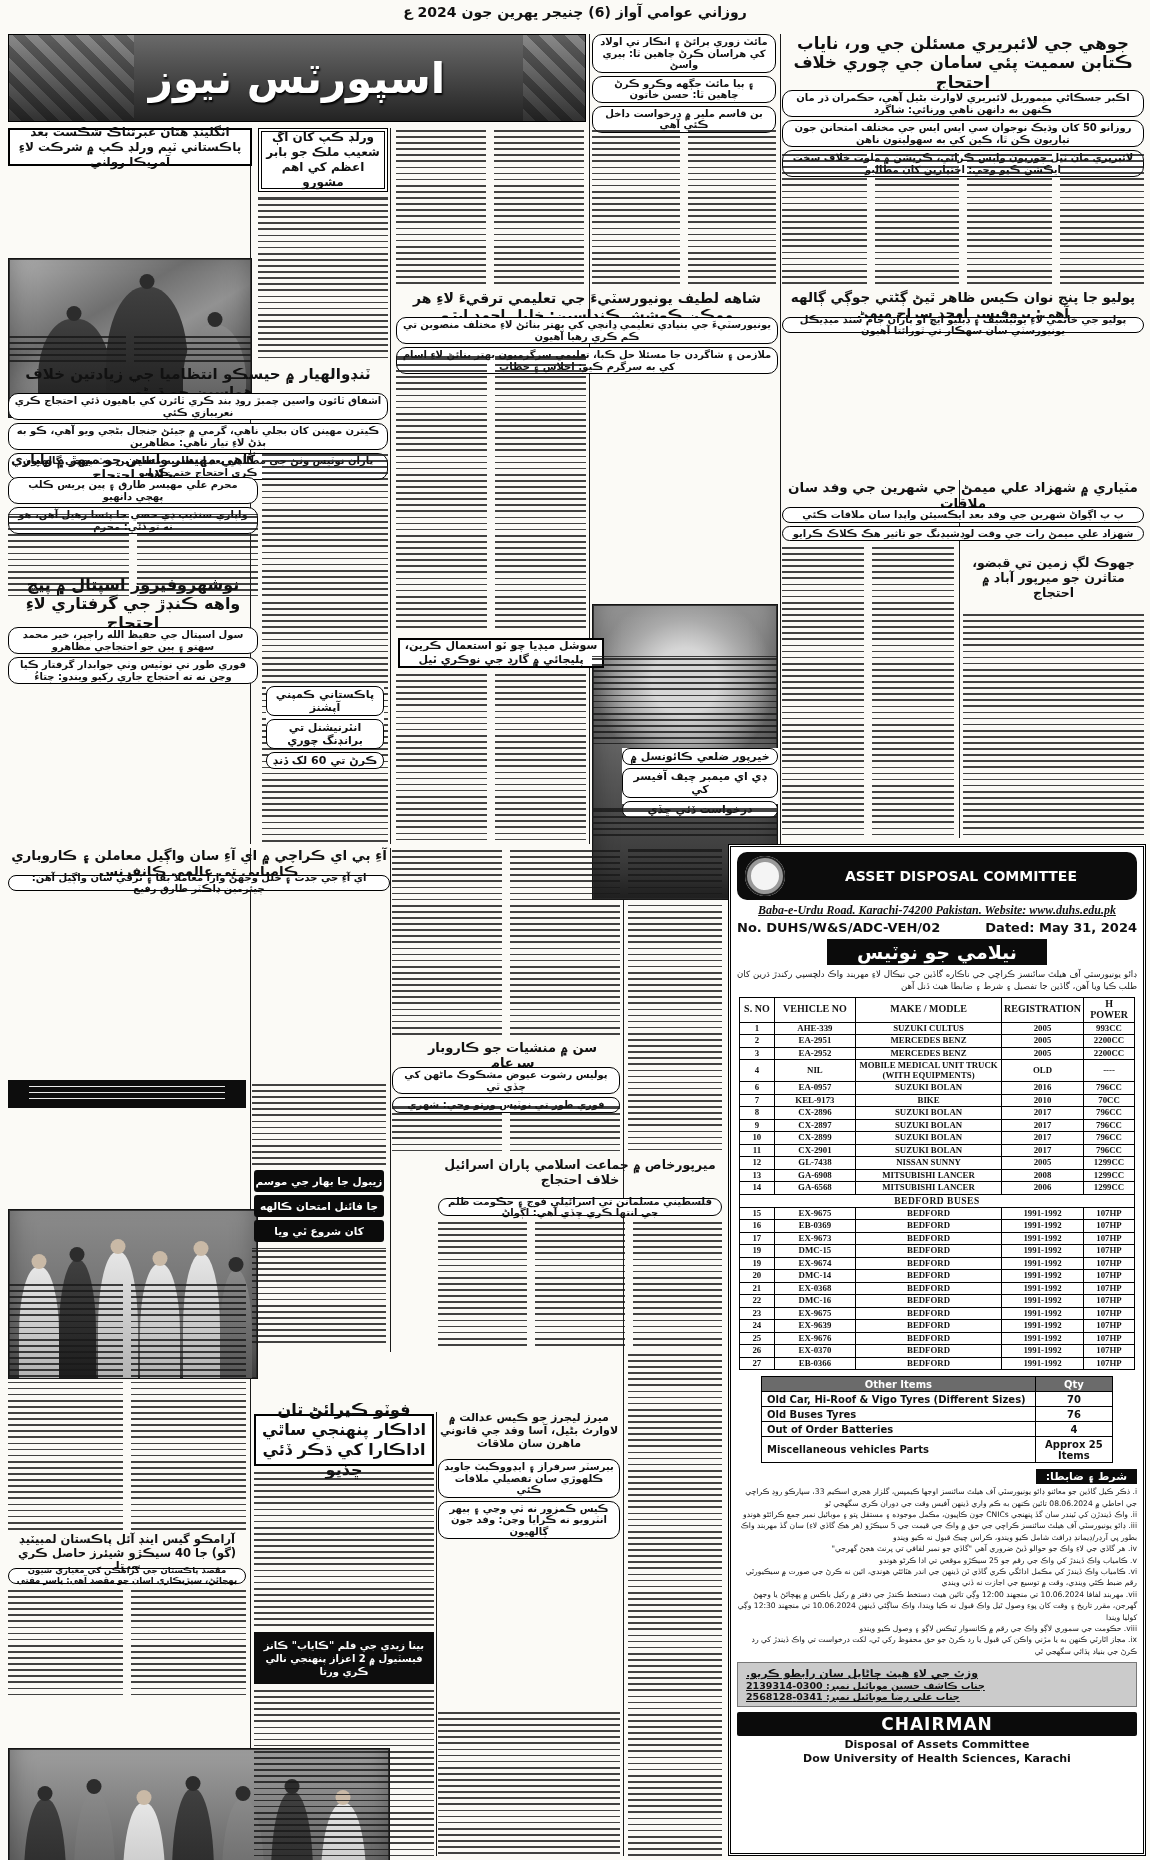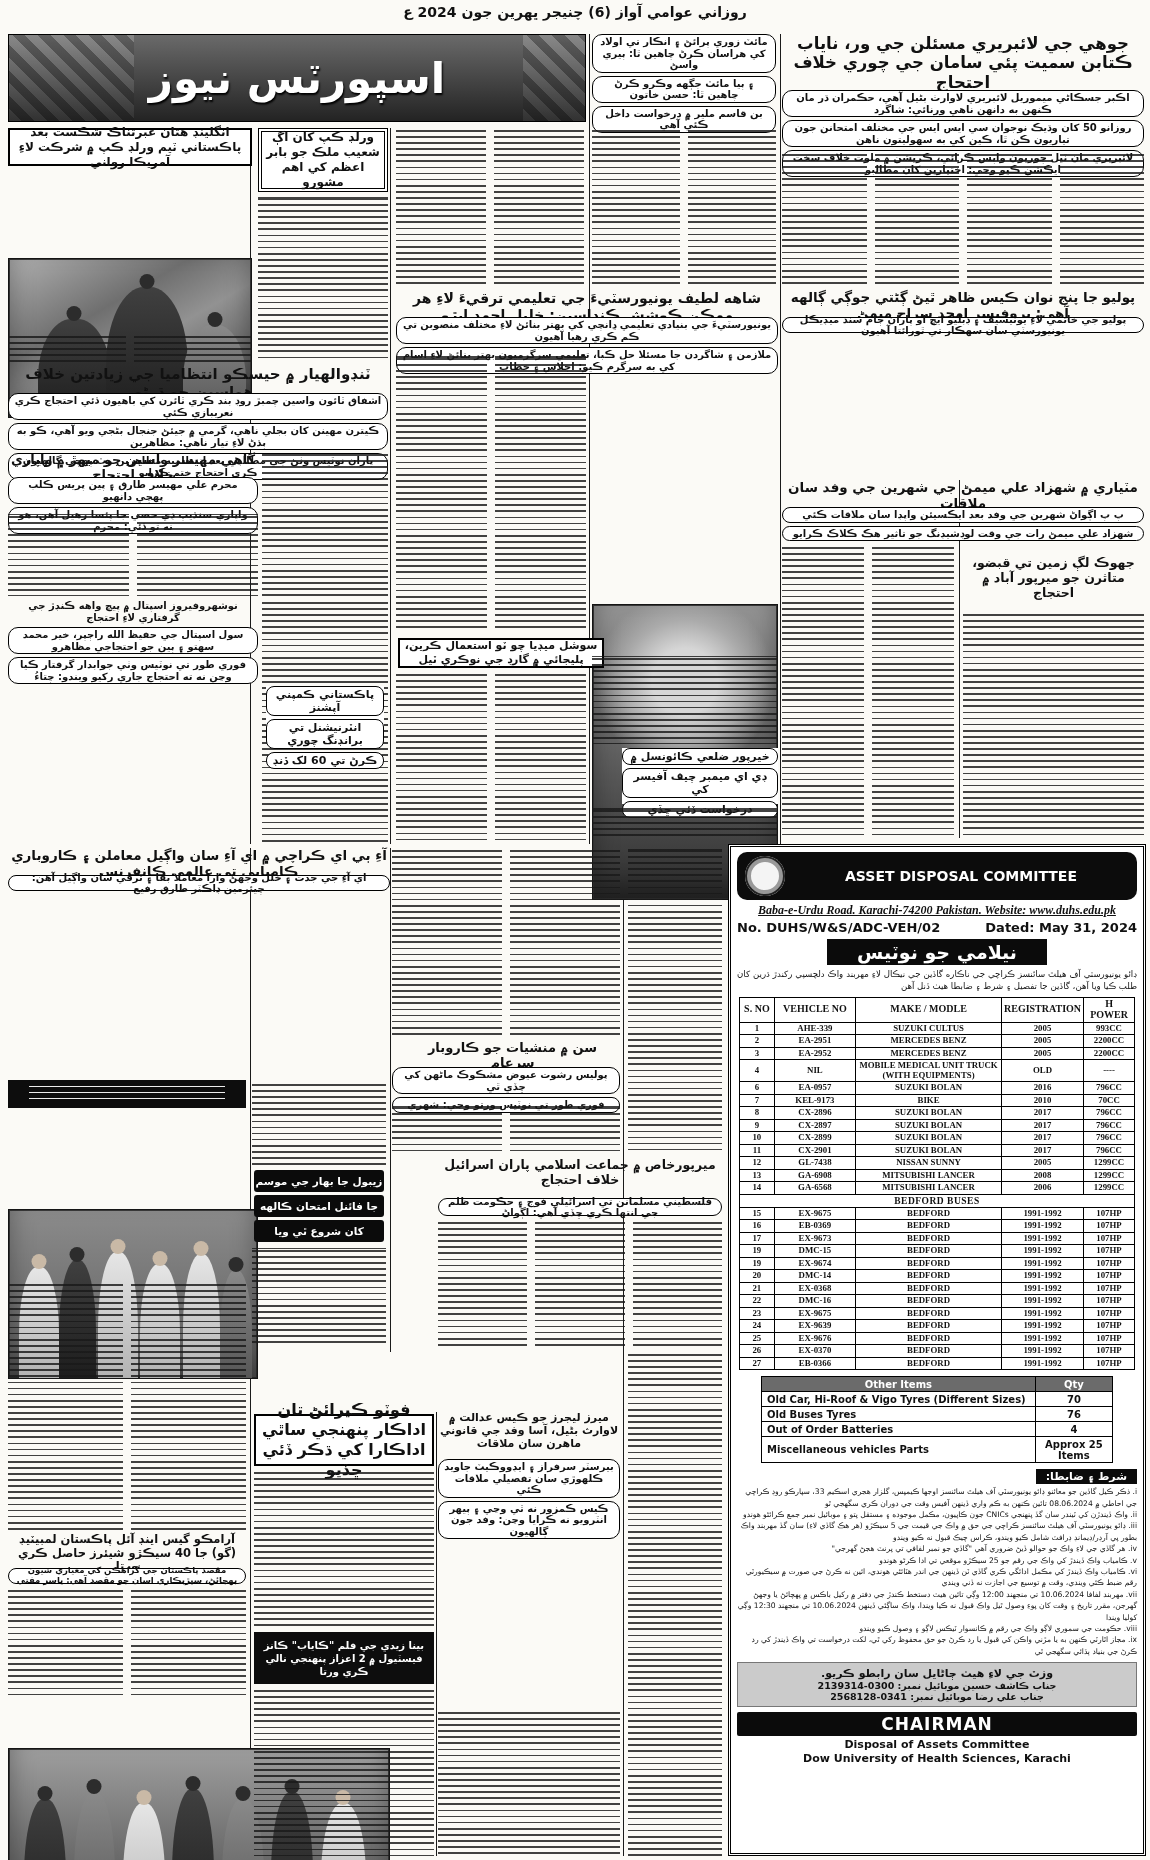--- a/index.html
+++ b/index.html
@@ -50,21 +50,21 @@
   table.veh td{font-size:8.8px;}
   td.section-cell{font-size:9.5px !important;letter-spacing:.5px;}
   table.oi{border-collapse:collapse;width:88%;margin:6px auto 0;}
   table.oi th,table.oi td{border:1.4px solid #000;padding:1.5px 5px;font-size:10px;font-weight:bold;}
   table.oi th{background:#6b6b6b;color:#fff;text-align:center;}
   td.oi-name{text-align:left;}
   td.oi-qty{text-align:center;width:22%;}
   .terms-title{background:#0b0b0b;color:#fff;font-weight:bold;font-size:11px;direction:rtl;padding:1px 10px;display:inline-block;float:right;margin-top:6px;}
   .terms-list{clear:both;direction:rtl;padding-top:2px;}
   .term-line{font-size:7.6px;line-height:1.5;text-align:right;direction:rtl;}
-  .contact-box{background:#cbcbcb;border:1px solid #777;direction:rtl;text-align:center;padding:4px 8px;margin-top:5px;}
+  .contact-box{background:#cbcbcb;border:1px solid #777;direction:rtl;text-align:left;padding:4px 8px;margin-top:5px;text-decoration:underline;}
   .chair-bar{background:#0b0b0b;color:#fff;font-weight:bold;font-size:17px;text-align:center;letter-spacing:1px;margin-top:5px;padding:2px 0;border-radius:2px;}
   .chair-lines{text-align:center;font-weight:bold;font-size:11px;line-height:1.25;margin-top:2px;}
 </style>
 </head>
 <body>
 
 <div class="page">
 
   <div class="abs center bold rtl" style="left:0;top:4px;width:1150px;height:24px;font-size:14px;">روزاني عوامي آواز (6) چنيجر ڀهرين جون 2024 ع</div>
 
@@ -146,21 +146,21 @@
   <div class="abs subwrap" style="left:8px;top:477px;width:250px;height:34px;">
       <div class="subbar">محرم علي مهيسر طارق ۽ پين پريس ڪلب پهچي دانهيو</div>
       <div class="subbar">واپاري سنڌيپ ڊي حصي جا پئسا رهيل آهن، هو نه ٿو ڏئي: محرم</div>
     </div>
   <div class="abs cols" style="left:8px;top:514px;width:250px;height:82px;">
       <div class="c greek"></div>
       <div class="c greek"></div>
     </div>
   <div class="abs greek" style="left:262px;top:452px;width:126px;height:144px;"></div>
 
-  <div class="abs head" style="left:8px;top:600px;width:250px;height:24px;font-size:10px;">نوشهروفيروز اسپتال ۾ پيچ واهه ڪنڊڙ جي گرفتاري لاءِ احتجاج</div>
+  <div class="abs head" style="left:8px;top:576px;width:250px;height:24px;font-size:16px;">نوشهروفيروز اسپتال ۾ پيچ واهه ڪنڊڙ جي گرفتاري لاءِ احتجاج</div>
   <div class="abs subwrap" style="left:8px;top:627px;width:250px;height:34px;">
       <div class="subbar">سول اسپتال جي حفيظ الله راڄپر، خير محمد سهتو ۽ ٻين جو احتجاجي مظاهرو</div>
       <div class="subbar">فوري طور تي نوٽيس وٺي جوابدار گرفتار ڪيا وڃن نه ته احتجاج جاري رکيو ويندو: چتاءُ</div>
     </div>
   <div class="abs photo" style="left:8px;top:665px;width:250px;height:170px;background:linear-gradient(#8b8b8b,#5d5d5d);">
     <div class="fig light" style="left:4%;width:16%;height:66%;"></div>
     <div class="fig" style="left:20%;width:15%;height:70%;"></div>
     <div class="fig light" style="left:36%;width:16%;height:75%;"></div>
     <div class="fig light" style="left:53%;width:16%;height:68%;"></div>
     <div class="fig light" style="left:70%;width:15%;height:74%;"></div>

